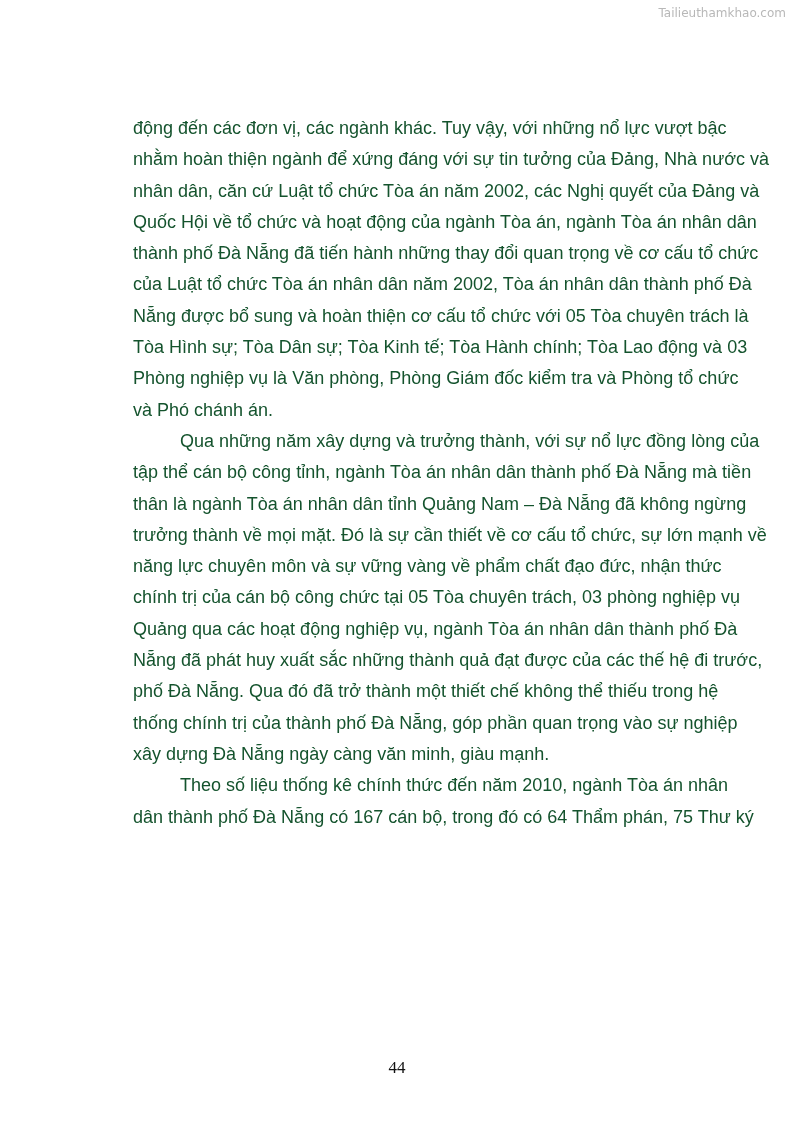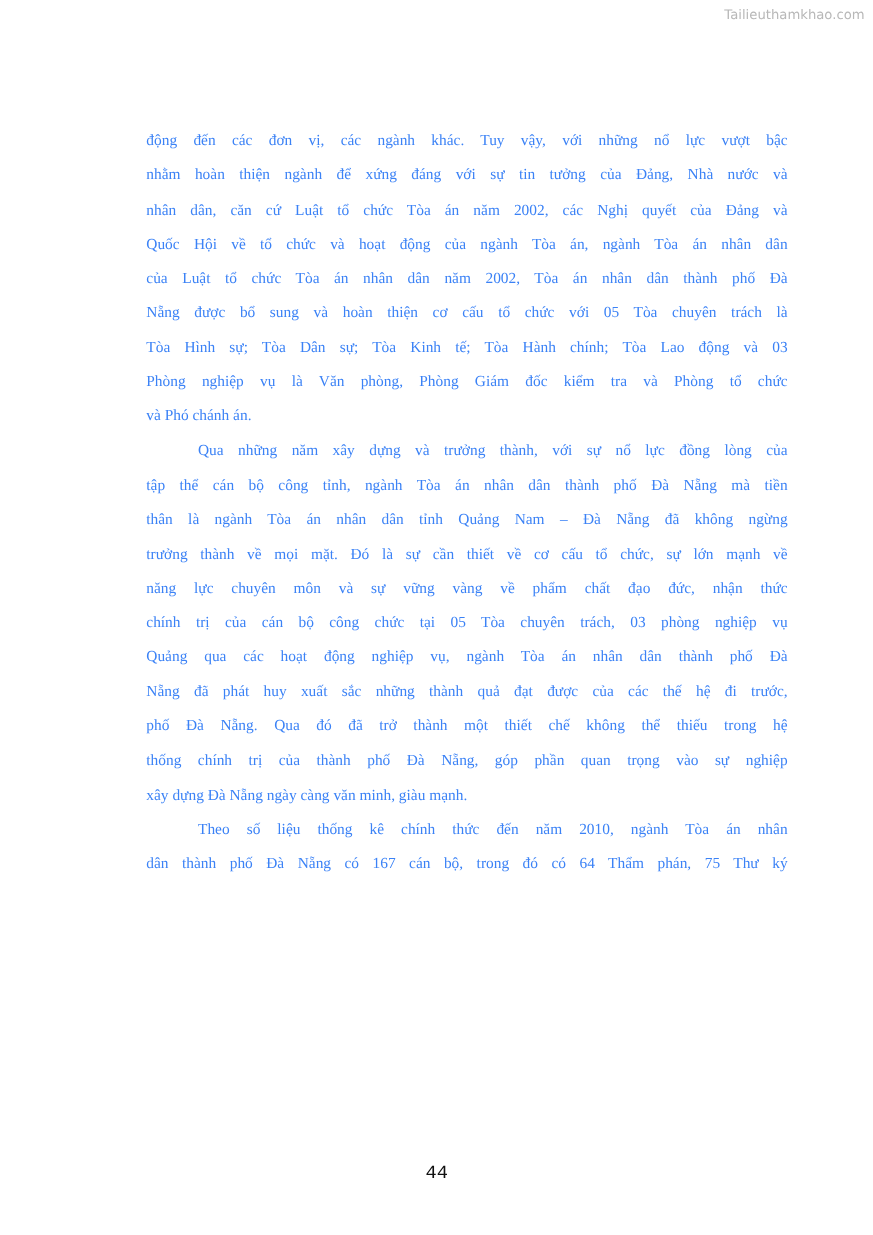--- a/index.html
+++ b/index.html
@@ -4,46 +4,47 @@
   <style>
     html, body { margin: 0; padding: 0; background: #ffffff; }
     body { width: 794px; height: 1123px; position: relative; overflow: hidden; }
     .watermark {
       position: absolute; top: 6px; right: 8px;
       font-family: "DejaVu Sans", sans-serif; font-size: 12px;
       color: #b8b8b8; letter-spacing: 0px;
     }
     .page-body {
       position: absolute; left: 133px; top: 113px; width: 583px;
-      font-family: Liberation Serif, serif; font-size: 14px;
-      color: #3b82f6;
+      font-family: Liberation Sans, sans-serif; font-size: 18px;
+      color: #14532d;
     }
     .line {
       display: block; height: 31.3px; line-height: 31.3px;
       text-align: justify; text-align-last: justify; white-space: nowrap;
       overflow: visible;
     }
     .line.last { text-align-last: left; }
     .line.indent { padding-left: 47px; }
     .page-number {
       position: absolute; top: 1058px; left: 0; width: 794px; text-align: center;
-      font-family: Liberation Mono, monospace; font-size: 17px; color: #111111;
+      font-family: Liberation Serif, serif; font-size: 17px; color: #111111;
     }
   </style>
 </head>
 <body>
 
 <div class="watermark">Tailieuthamkhao.com</div>
 
 <div class="page-body">
   <div class="paragraph">
     <span class="line">động đến các đơn vị, các ngành khác. Tuy vậy, với những nổ lực vượt bậc</span>
     <span class="line">nhằm hoàn thiện ngành để xứng đáng với sự tin tưởng của Đảng, Nhà nước và</span>
     <span class="line">nhân dân, căn cứ Luật tổ chức Tòa án năm 2002, các Nghị quyết của Đảng và</span>
     <span class="line">Quốc Hội về tổ chức và hoạt động của ngành Tòa án, ngành Tòa án nhân dân</span>
+    <span class="line">thành phố Đà Nẵng đã tiến hành những thay đổi quan trọng về cơ cấu tổ chức</span>
     <span class="line">của Luật tổ chức Tòa án nhân dân năm 2002, Tòa án nhân dân thành phố Đà</span>
     <span class="line">Nẵng được bổ sung và hoàn thiện cơ cấu tổ chức với 05 Tòa chuyên trách là</span>
     <span class="line">Tòa Hình sự; Tòa Dân sự; Tòa Kinh tế; Tòa Hành chính; Tòa Lao động và 03</span>
     <span class="line">Phòng nghiệp vụ là Văn phòng, Phòng Giám đốc kiểm tra và Phòng tổ chức</span>
     <span class="line last">và Phó chánh án.</span>
   </div>
 
   <div class="paragraph">
     <span class="line indent">Qua những năm xây dựng và trưởng thành, với sự nổ lực đồng lòng của</span>
     <span class="line">tập thể cán bộ công tỉnh, ngành Tòa án nhân dân thành phố Đà Nẵng mà tiền</span>

